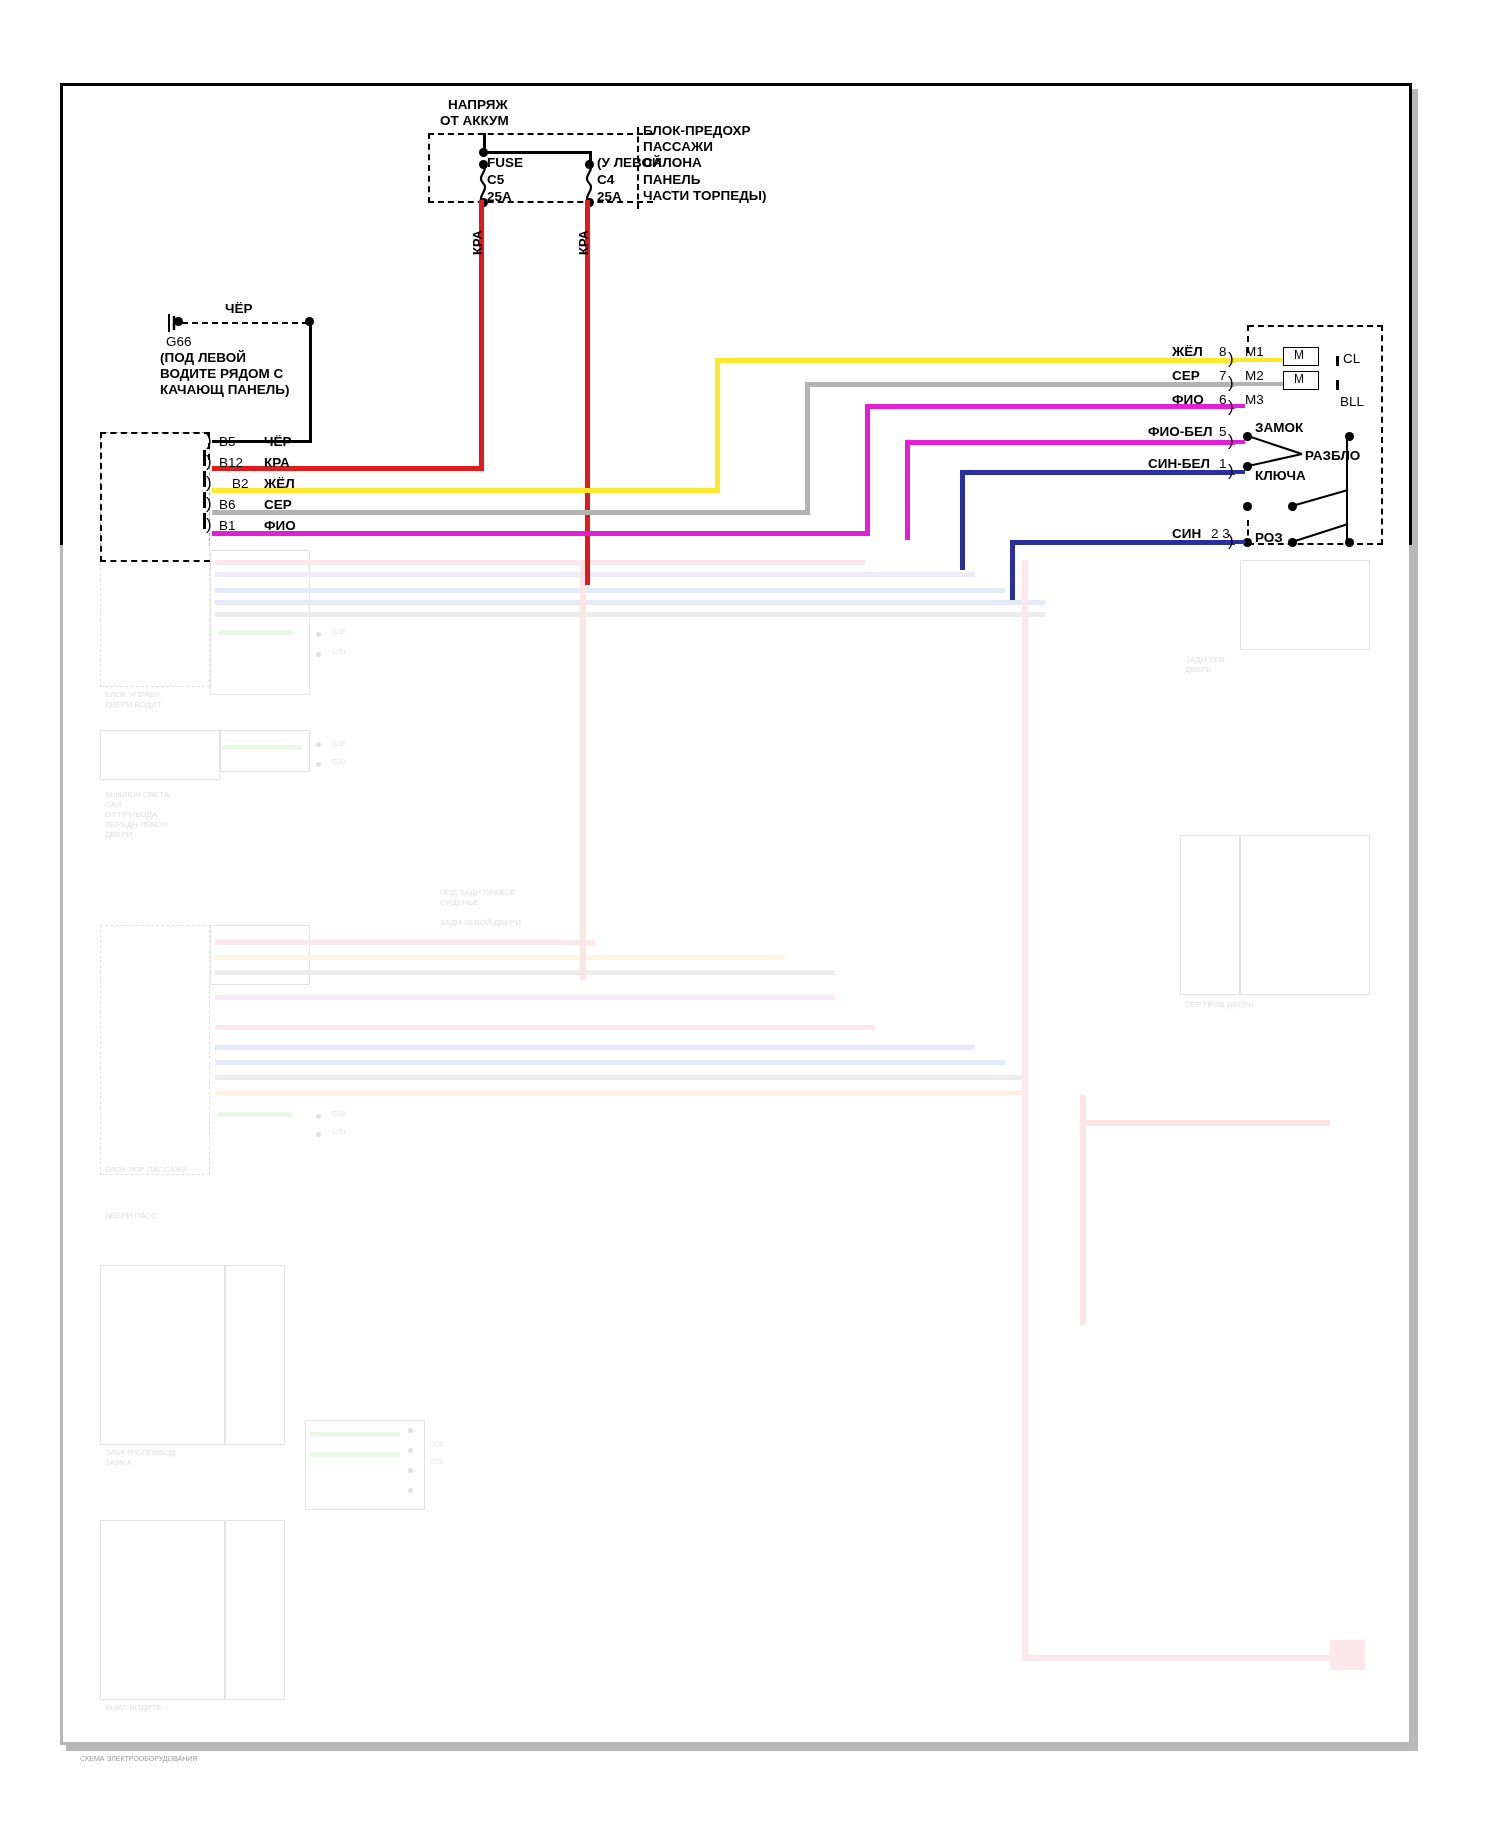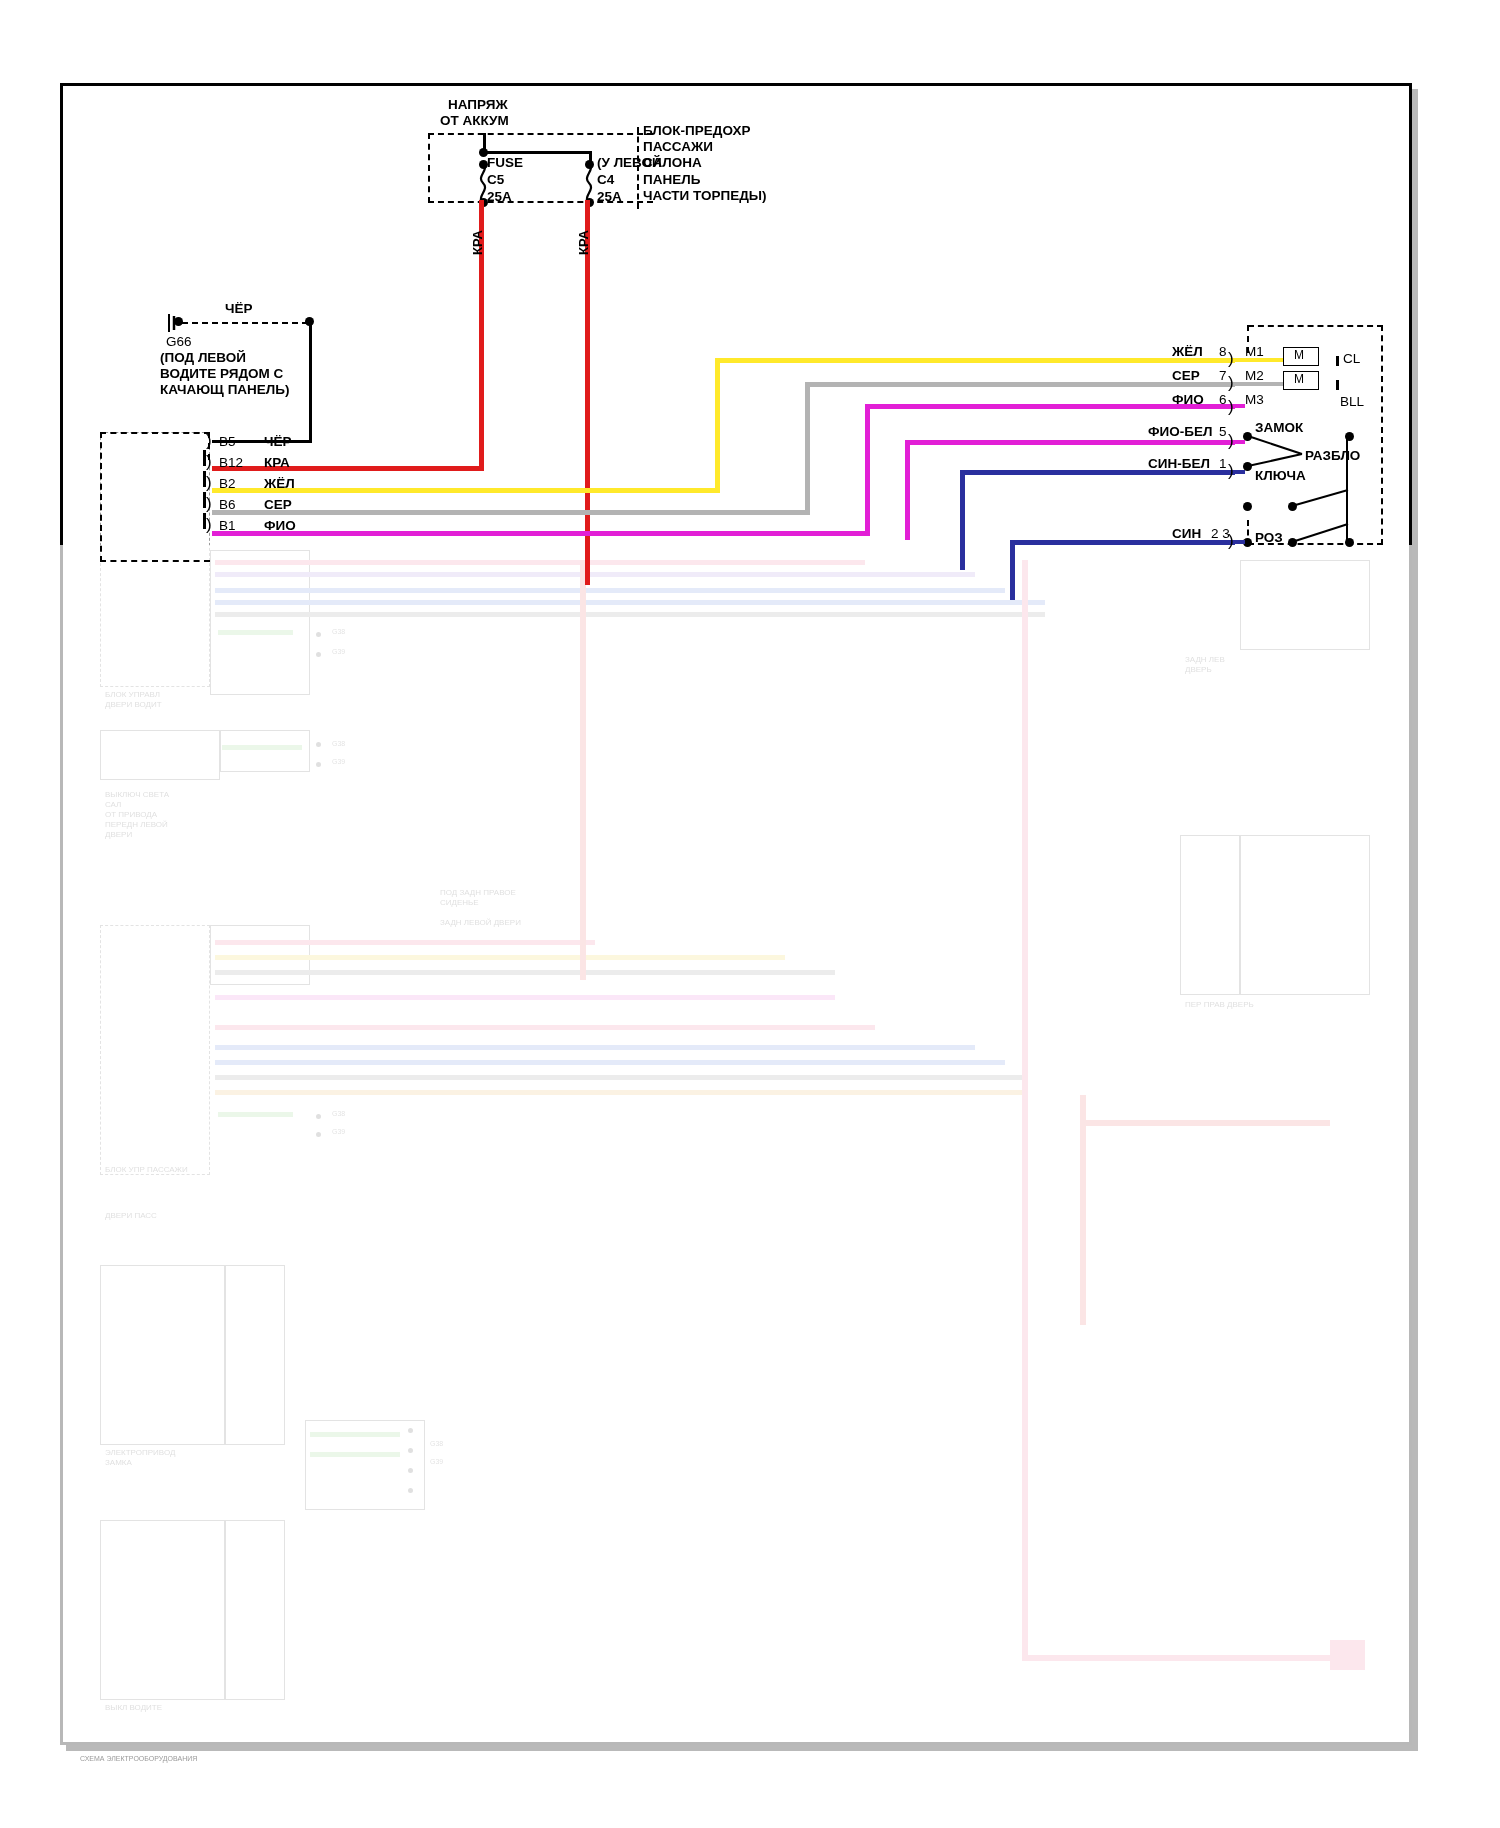--- a/index.html
+++ b/index.html
@@ -222,21 +222,21 @@
   <div class="wire v blk" style="left:203px;top:471px;height:16px;"></div>
   <div class="wire v blk" style="left:203px;top:492px;height:16px;"></div>
   <div class="wire v blk" style="left:203px;top:513px;height:16px;"></div>
 
   <div class="lbl" style="left:219px;top:434px;">B5</div>
   <div class="lbl lbl-b" style="left:264px;top:434px;">ЧЁР</div>
 
   <div class="lbl" style="left:219px;top:455px;">B12</div>
   <div class="lbl lbl-b" style="left:264px;top:455px;">КРА</div>
 
-  <div class="lbl" style="left:219px;top:476px;">B2</div>
+  <div class="lbl" style="left:232px;top:476px;">B2</div>
   <div class="lbl lbl-b" style="left:264px;top:476px;">ЖЁЛ</div>
 
   <div class="lbl" style="left:219px;top:497px;">B6</div>
   <div class="lbl lbl-b" style="left:264px;top:497px;">СЕР</div>
 
   <div class="lbl" style="left:219px;top:518px;">B1</div>
   <div class="lbl lbl-b" style="left:264px;top:518px;">ФИО</div>
 
   <div class="wire h" style="left:212px;top:488px;height:5px;width:508px;background:#ffe92b;"></div>
   <div class="wire v" style="left:715px;top:358px;width:5px;height:135px;background:#ffe92b;"></div>

